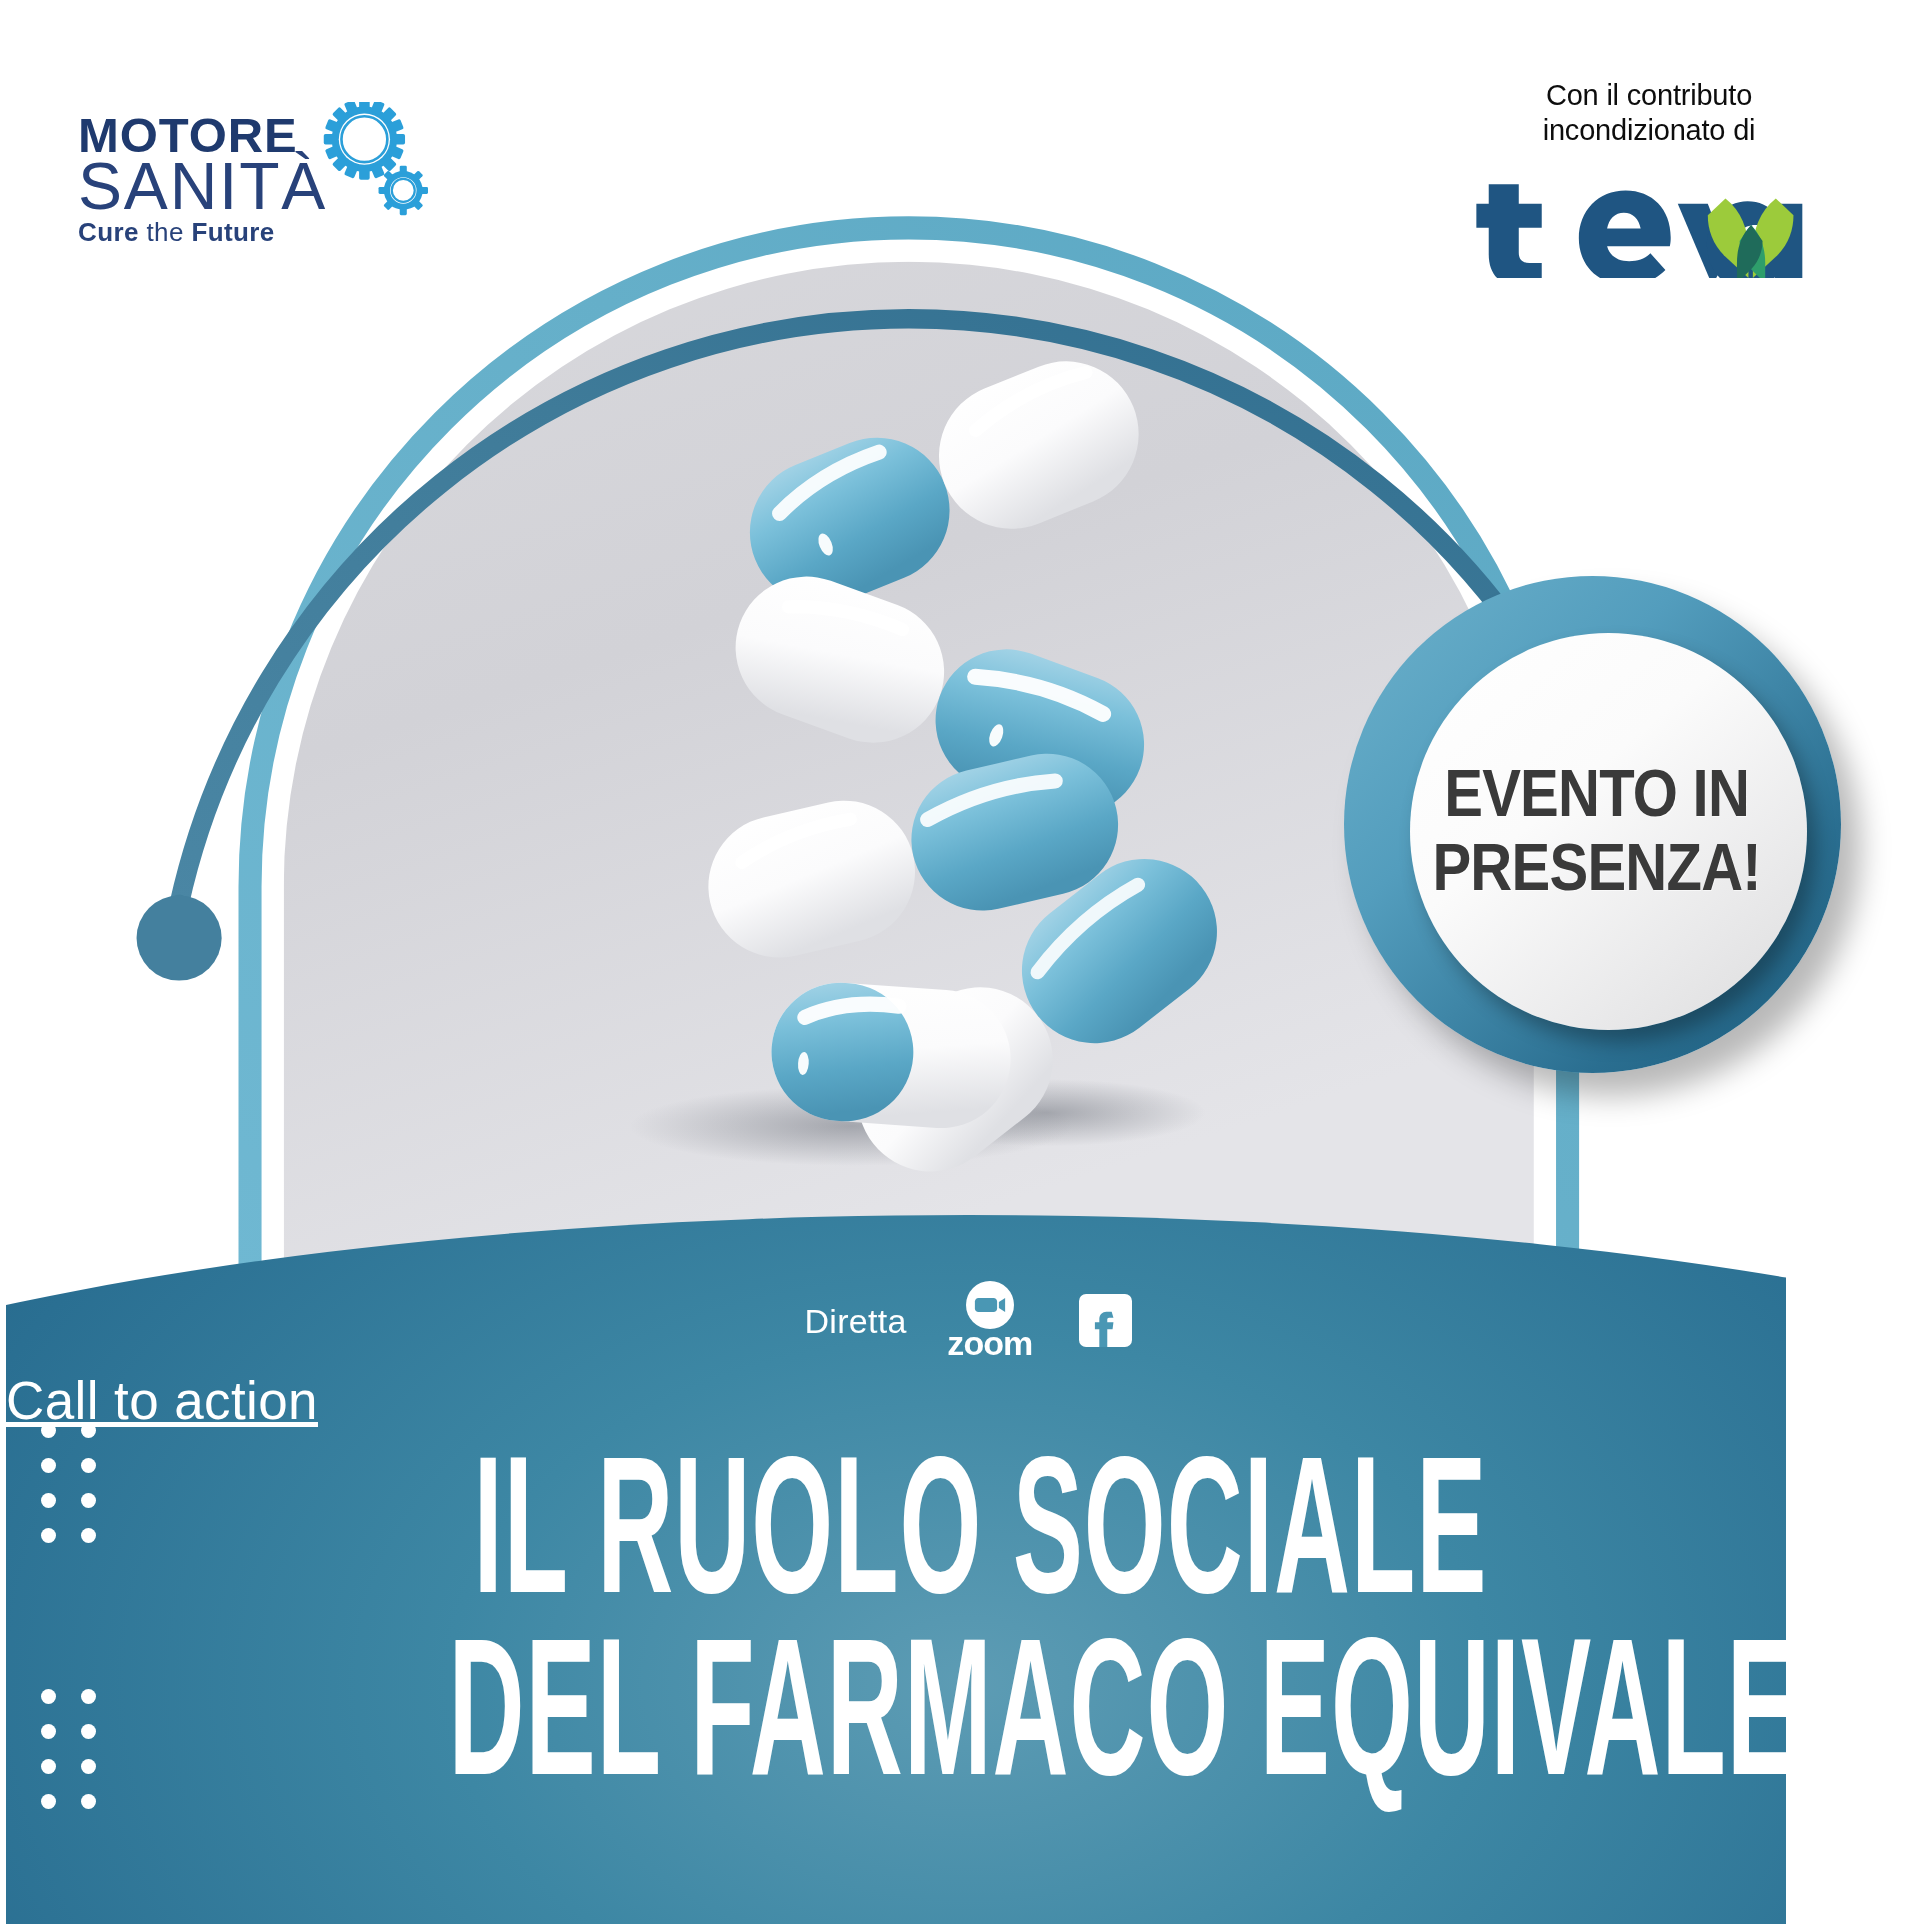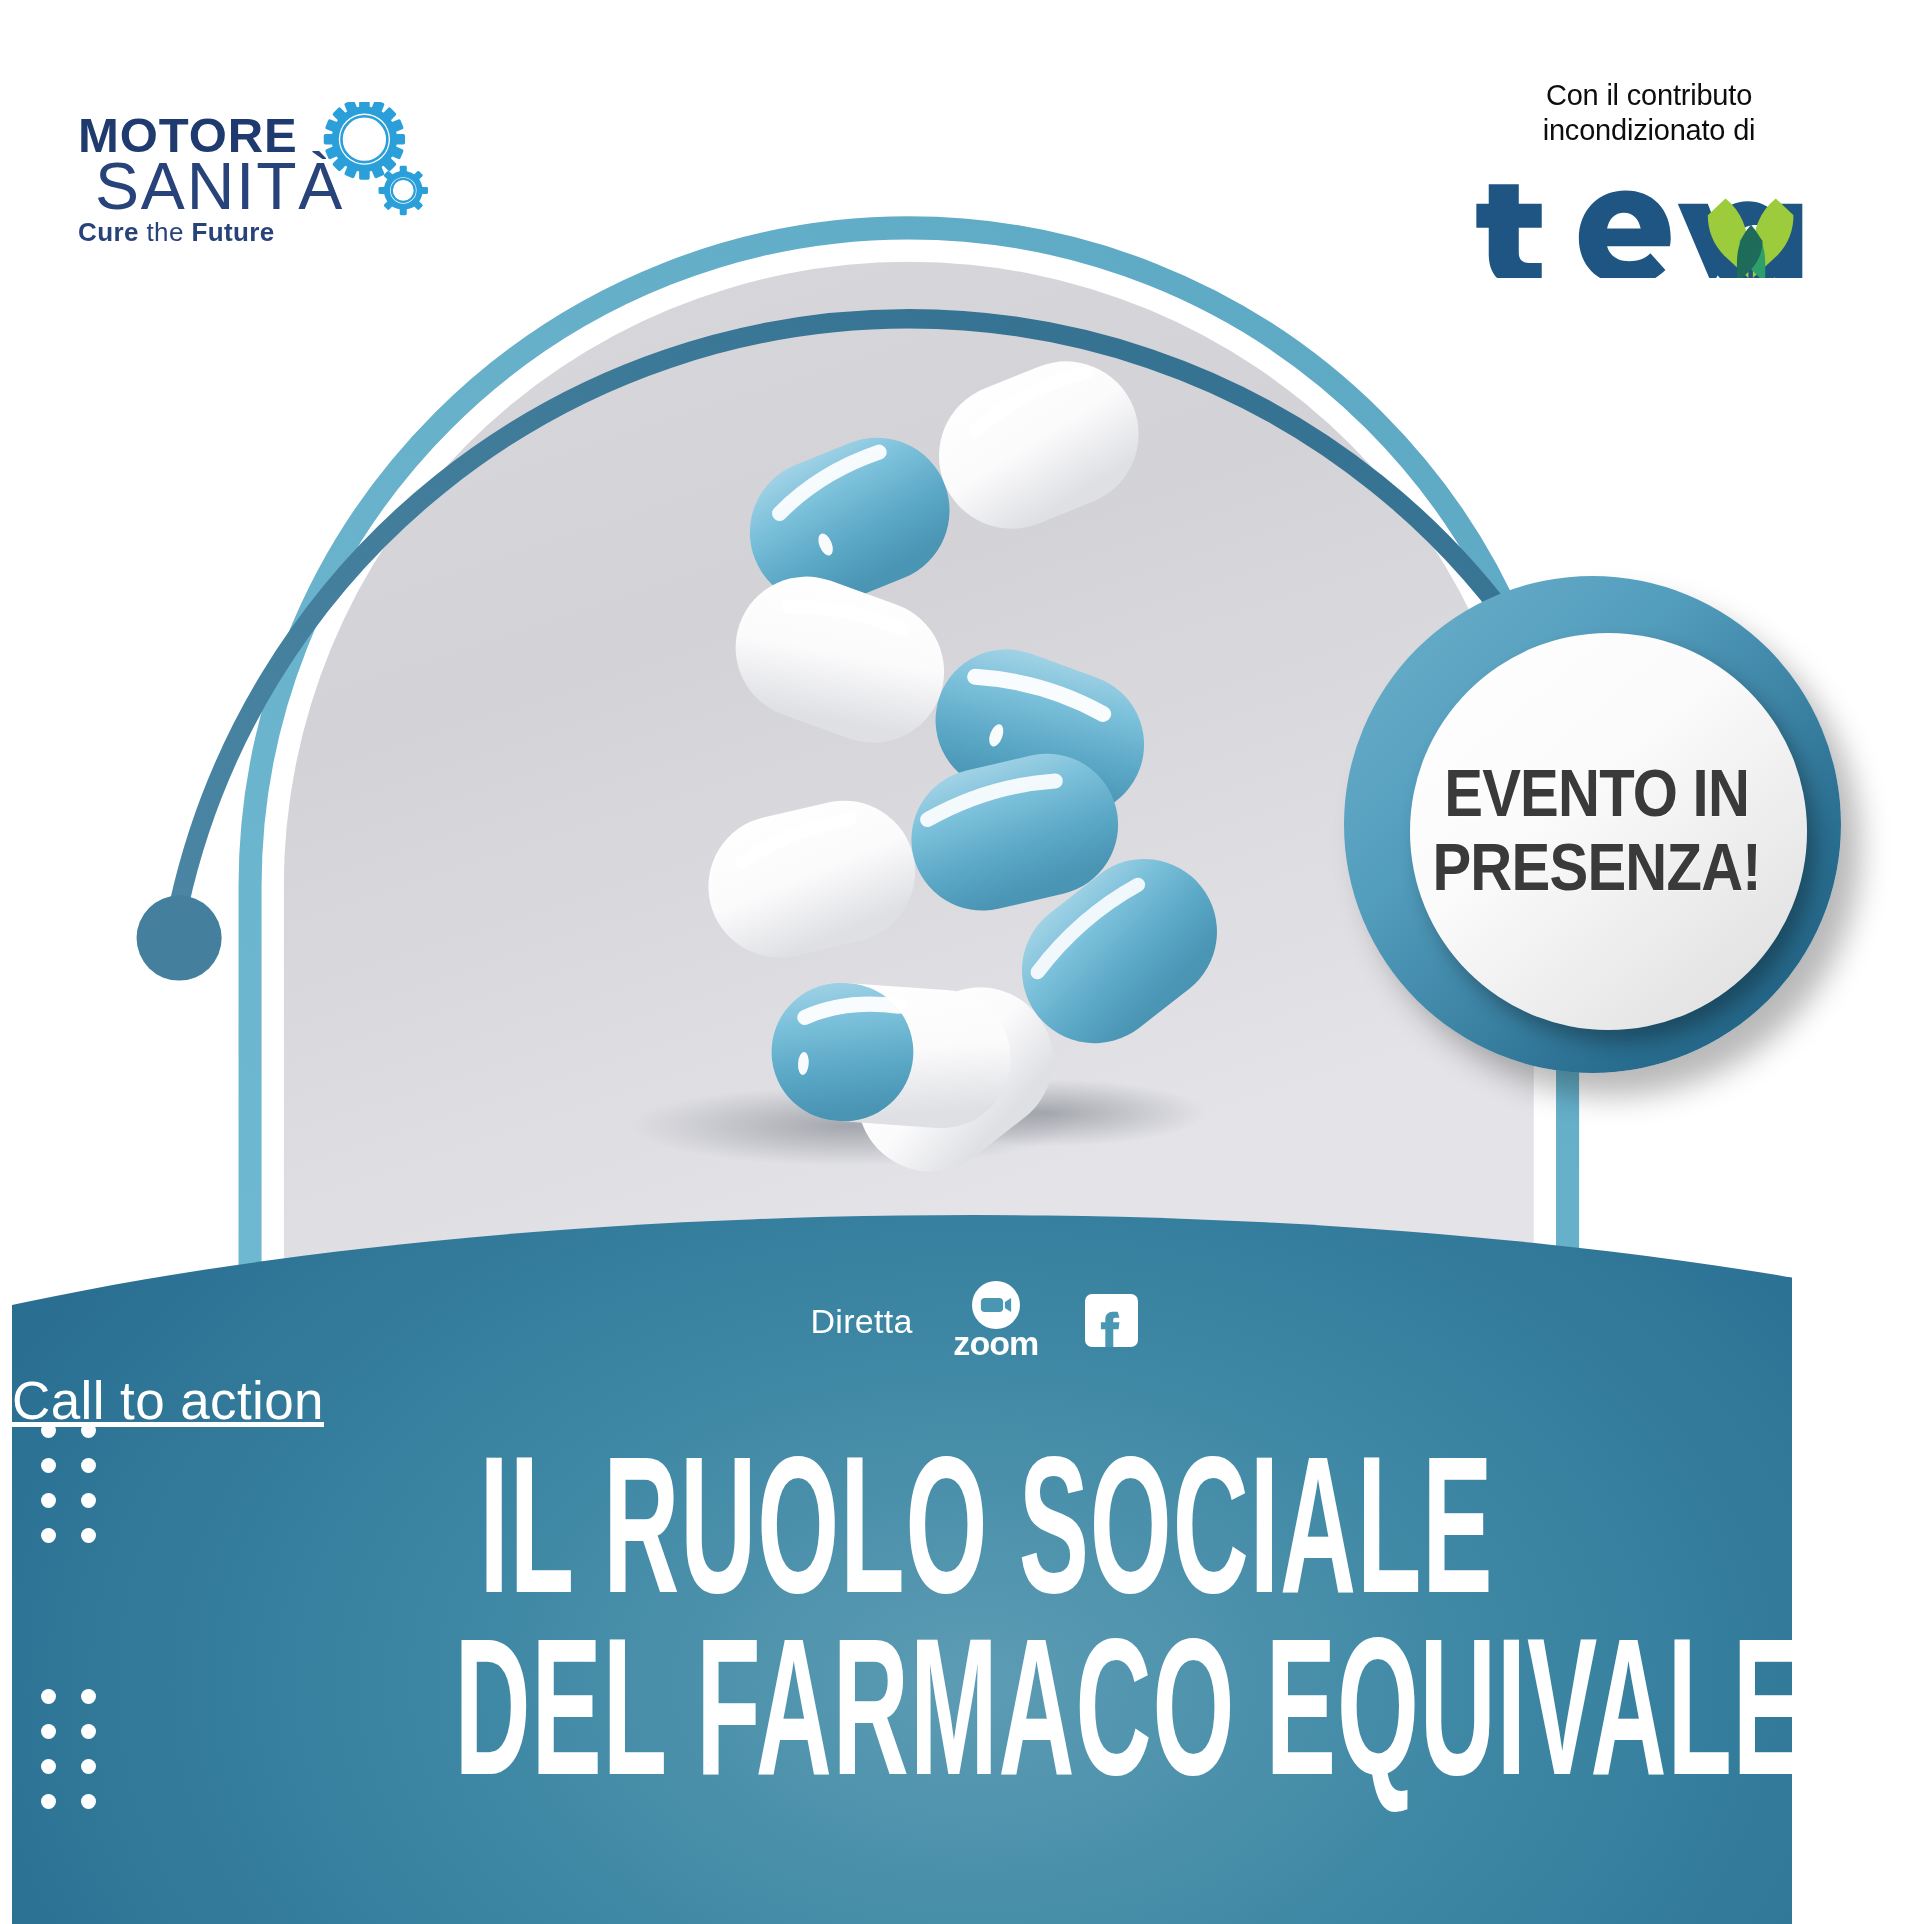--- a/index.html
+++ b/index.html
@@ -15,21 +15,21 @@
   
   .logo{position:absolute;left:78px;top:111px;width:266px;height:133px;}
   .logo-motore{
     font-family:"Liberation Sans", sans-serif;
     font-weight:bold;font-size:49px;letter-spacing:0.9px;
     color:#1f3a6e;line-height:1;
   }
   .logo-sanita{
     font-family:"Liberation Sans", sans-serif;
     font-weight:normal;font-size:66px;letter-spacing:1.8px;
-    color:#28427a;line-height:0.95;margin-top:-5.3px;margin-left:17px;
+    color:#28427a;line-height:0.95;margin-top:-5.3px;
   }
   .logo-tagline{
     font-family:"Liberation Sans", sans-serif;
     font-size:26px;color:#28427a;line-height:1;margin-top:1.8px;letter-spacing:0.4px;
   }
   .logo-tagline b{font-weight:bold;}
   .logo-gears{position:absolute;left:244px;top:-8.9px;}
 
   
   .sponsor{position:absolute;right:89px;top:78px;text-align:center;width:372px;}
@@ -64,21 +64,21 @@
     font-size:66px;line-height:1.12;
     color:#3a3a3a;
     text-align:center;
     transform:scaleX(0.88);
     letter-spacing:-0.9px;
     text-shadow:0.9px 0.9px 0 rgba(255,255,255,0.6);
   }
 
   
   .band{
-    position:absolute;left:12px;top:1215px;width:1780px;height:709px;overflow:hidden;
+    position:absolute;left:6px;top:1215px;width:1780px;height:709px;overflow:hidden;
   }
   .band-shape{
     position:absolute;left:-532px;top:0;width:2988px;height:2128px;
     border-radius:50% 50% 0 0 / 18% 18% 0 0;
     background:radial-gradient(ellipse 62% 58% at 50% 22%, #5d9cb4 0%, #3d87a4 28%, #2a6f92 58%, #225f80 80%, #1e5873 100%);
   }
   .band-content{position:absolute;left:0;top:0;width:1924px;height:709px;}
 
   
   .diretta-row{

